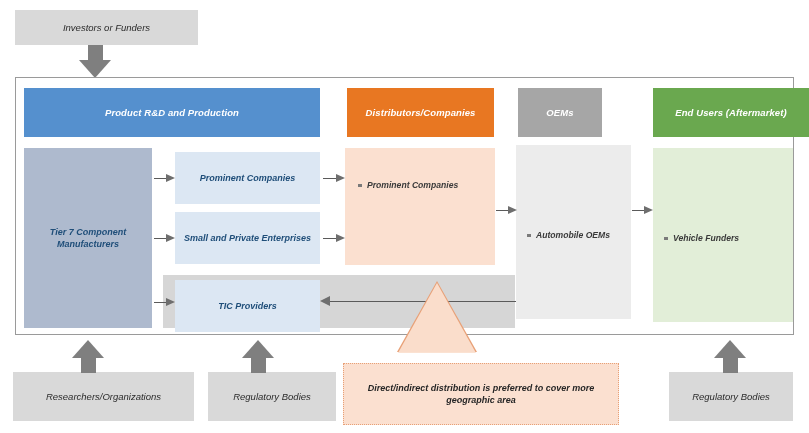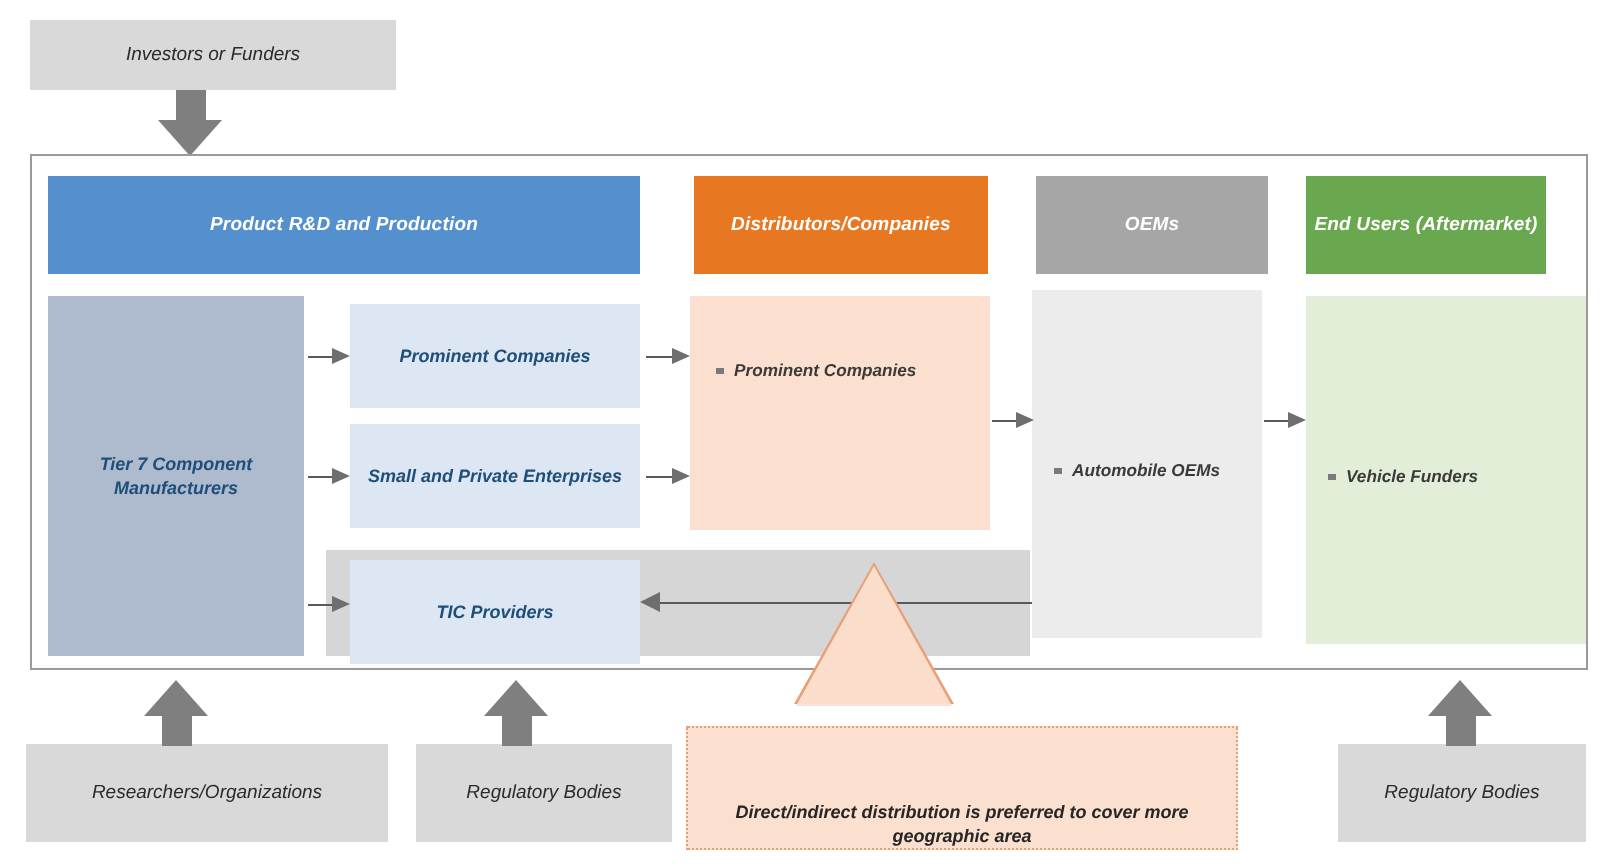--- a/index.html
+++ b/index.html
@@ -46,21 +46,21 @@
   .blockarrow .head{position:absolute;width:0;height:0;}
 
   
   .thinarrow{position:absolute;}
   .thinarrow .ln{position:absolute;background:#5a5a5a;height:1px;top:50%;}
   .thinarrow .hd{position:absolute;width:0;height:0;top:50%;}
 
   
   #callout-box{
     background:#fbe0d0;border:1.4px dotted #e8a076;
-    display:flex;align-items:flex-end;justify-content:center;text-align:center;
+    display:flex;align-items:center;justify-content:center;text-align:center;
     color:#262626;font-size:9px;font-weight:bold;line-height:1.35;
     padding:0 10px;
   }
   #callout-pointer{
     width:0;height:0;border-left:39px solid transparent;
     border-right:39px solid transparent;
     border-bottom:70px solid #fbe0d0;
     opacity:.95;
   }
   #callout-pointer-outline{
@@ -83,25 +83,25 @@
 <div class="abs" id="main-frame" style="left:15px;top:77px;width:779px;height:258px;"></div>
 
 <div class="abs colhead" style="left:24px;top:88px;width:296px;height:49px;background:#5590ce;">
   <span>Product R&amp;D and Production</span>
 </div>
 
 <div class="abs colhead" style="left:347px;top:88px;width:147px;height:49px;background:#e87722;">
   <span>Distributors/Companies</span>
 </div>
 
-<div class="abs colhead" style="left:518px;top:88px;width:116px;height:49px;background:#a6a6a6;">
+<div class="abs colhead" style="left:518px;top:88px;width:84px;height:49px;background:#a6a6a6;">
   <span>OEMs</span>
 </div>
 
-<div class="abs colhead" style="left:653px;top:88px;width:120px;height:49px;background:#6aa84f;">
+<div class="abs colhead" style="left:653px;top:88px;width:156px;height:49px;background:#6aa84f;">
   <span>End Users (Aftermarket)</span>
 </div>
 
 <div class="abs" style="left:163px;top:275px;width:352px;height:53px;background:#d6d6d6;"></div>
 
 <div class="abs" style="left:24px;top:148px;width:128px;height:180px;background:#aebace;
             display:flex;align-items:center;justify-content:center;text-align:center;
             color:#1f4e79;font-size:9px;font-weight:bold;line-height:1.35;">
   <span>Tier 7 Component Manufacturers</span>
 </div>

